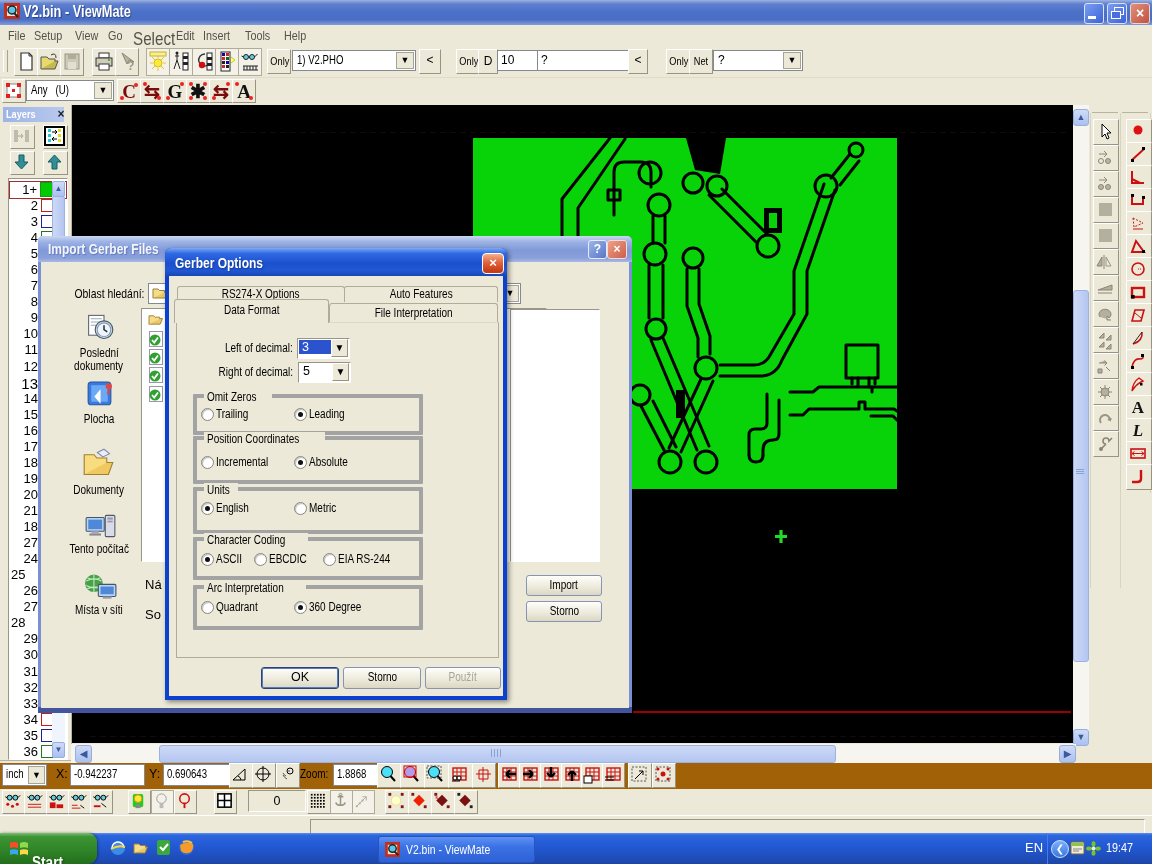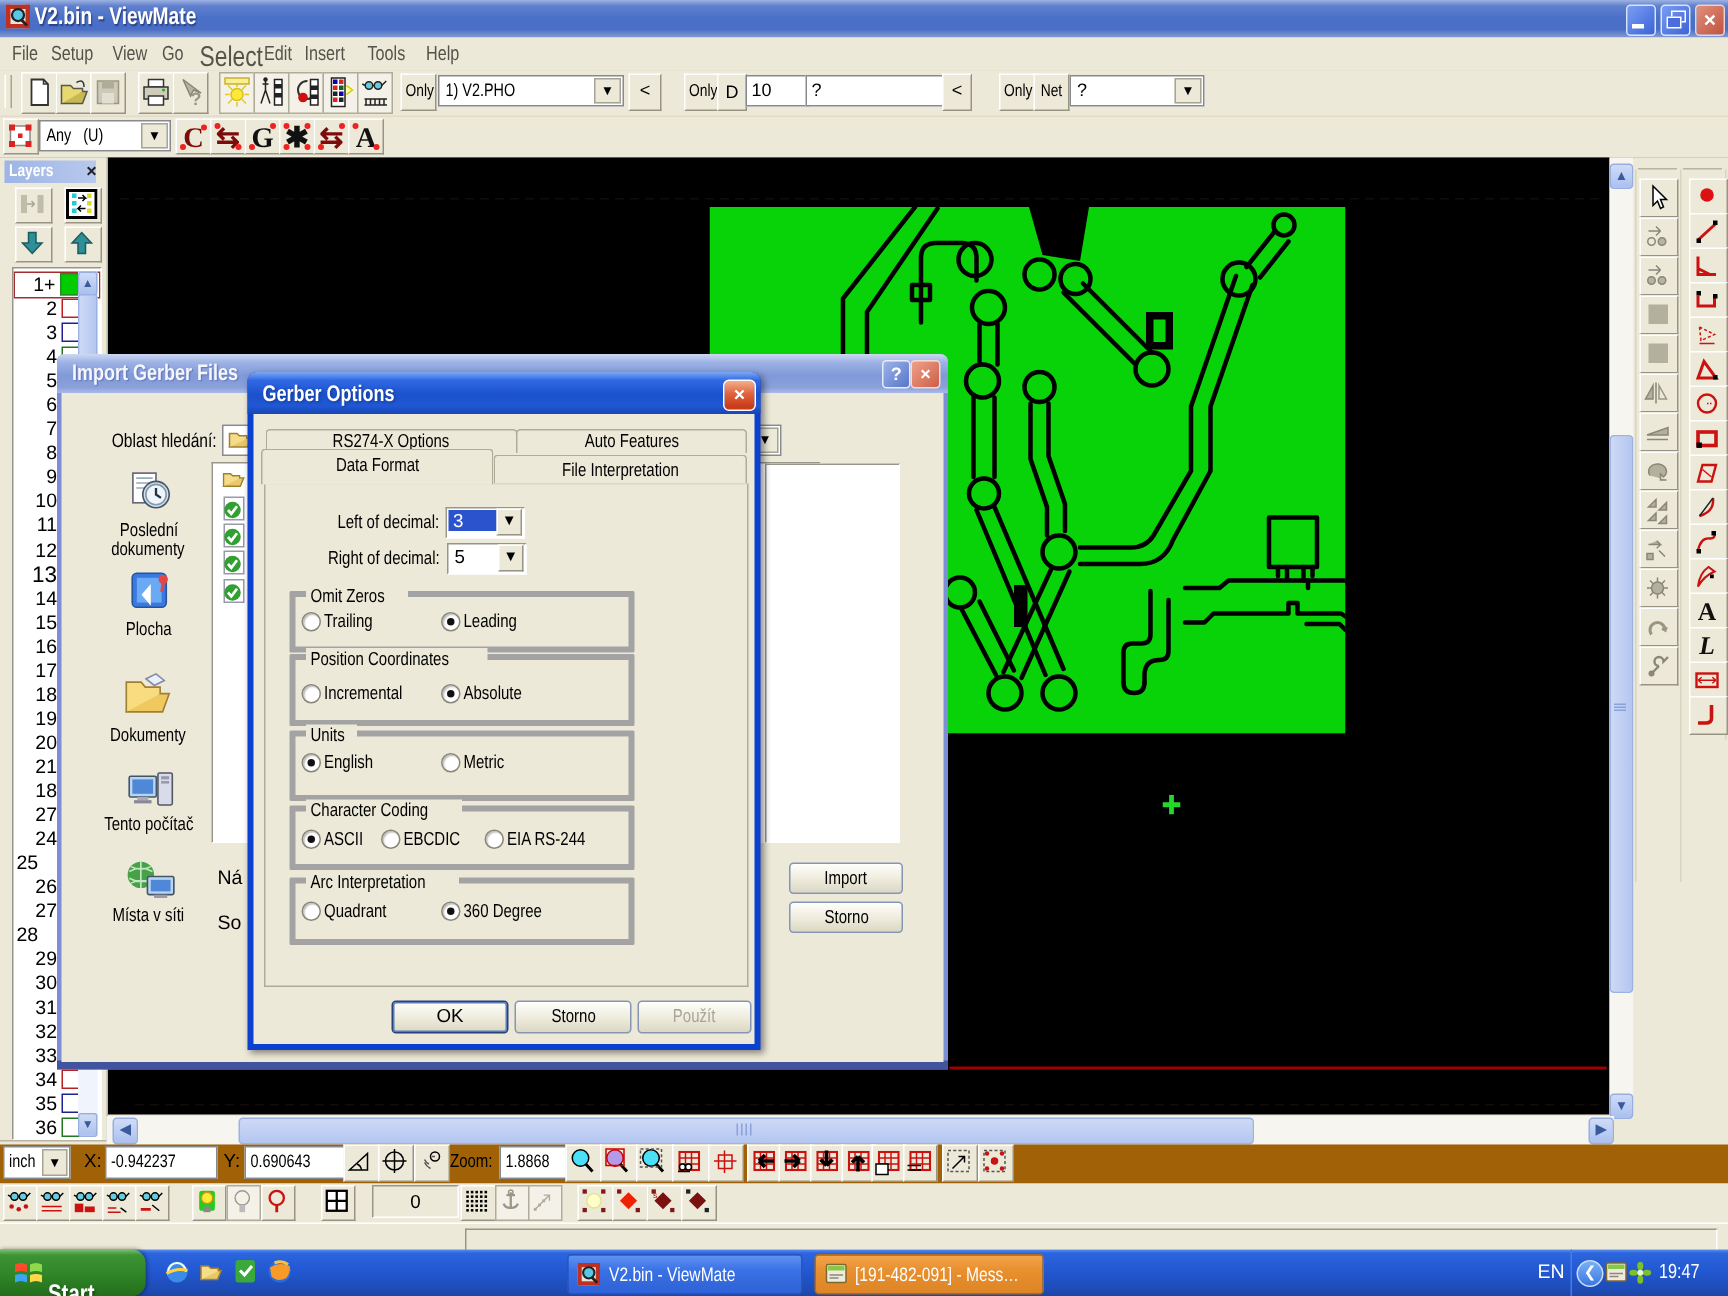--- a/index.html
+++ b/index.html
@@ -1006,28 +1006,20 @@
 <svg class="ab" style="left:6px;top:5px" width="15" height="15" viewBox="0 0 16 16">
         <rect x="0" y="0" width="16" height="16" fill="#e8e4d8"></rect>
         <rect x="0" y="0" width="16" height="3" fill="#c03020"></rect>
         <rect x="0" y="13" width="16" height="3" fill="#c03020"></rect>
         <rect x="0" y="0" width="3" height="16" fill="#c03020"></rect>
         <rect x="13" y="0" width="3" height="16" fill="#c03020"></rect>
         <circle cx="8" cy="7" r="4" fill="#58c8e8" stroke="#222" stroke-width="1.5"></circle>
         <line x1="10" y1="10" x2="14" y2="14" stroke="#222" stroke-width="2"></line>
       </svg>
 <div class="ab" style="left:27px;top:5px;color:#fff;font-size:13px"><span class="cx">V2.bin - ViewMate</span></div>
-    </div>
-<div class="ab" style="left:543px;top:3px;width:151px;height:25px;background:linear-gradient(180deg,#f2a54e,#e88f2e 40%,#dd8426);border-radius:3px;border:1px solid #b06a1a">
-<svg class="ab" style="left:6px;top:5px" width="15" height="14" viewBox="0 0 15 14">
-        <rect x="1" y="1" width="13" height="12" rx="1" fill="#f0ead8" stroke="#7a6a30"></rect>
-        <rect x="2" y="2" width="11" height="3" fill="#88c848"></rect>
-        <path d="M3 8 h9 M3 10 h6" stroke="#888"></path>
-      </svg>
-<div class="ab" style="left:26px;top:5px;color:#fff;font-size:13px"><span class="cx">[191-482-091] - Mess…</span></div>
     </div>
 <div class="ab" style="left:1025px;top:7px;color:#fff;font-size:13px">EN</div>
 <div class="ab" style="left:1047px;top:0;width:1px;height:31px;background:#4a7ae8"></div>
 <div class="ab" style="left:1051px;top:7px;width:16px;height:16px;border-radius:50%;background:linear-gradient(180deg,#7ab0f8,#3a78e0);border:1px solid #cddef8;color:#fff;font-size:10px;text-align:center;line-height:15px">❮</div>
 <svg class="ab" style="left:1070px;top:8px" width="15" height="14" viewBox="0 0 15 14">
       <rect x="1" y="1" width="13" height="12" rx="1" fill="#f0ead8" stroke="#7a6a30"></rect>
       <rect x="2" y="2" width="11" height="3" fill="#88c848"></rect>
       <path d="M3 8 h9 M3 10 h6" stroke="#888"></path>
     </svg>
 <svg class="ab" style="left:1086px;top:8px" width="15" height="15" viewBox="0 0 15 15">

